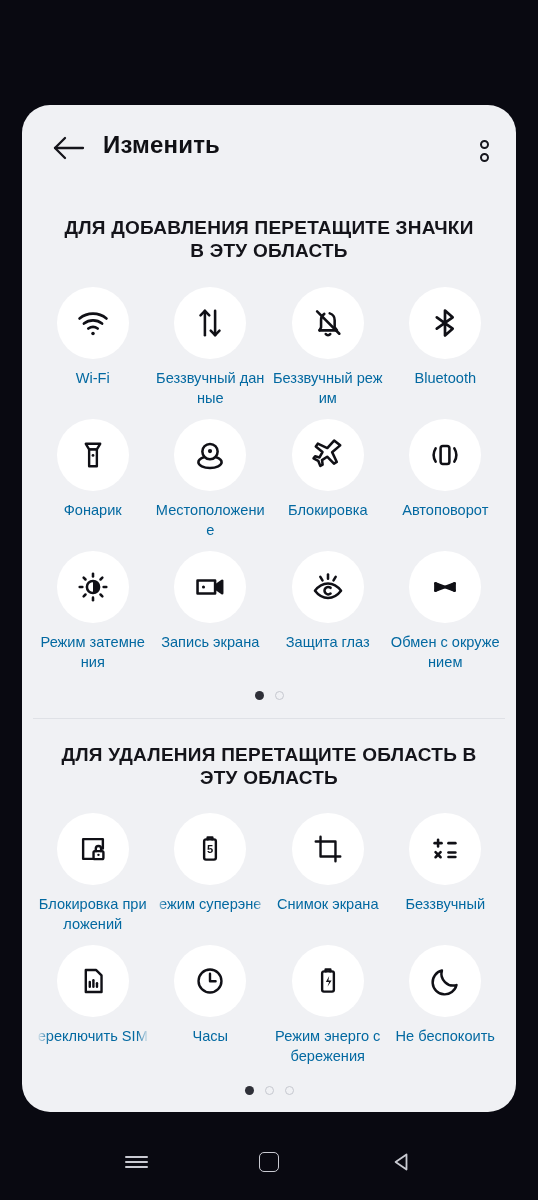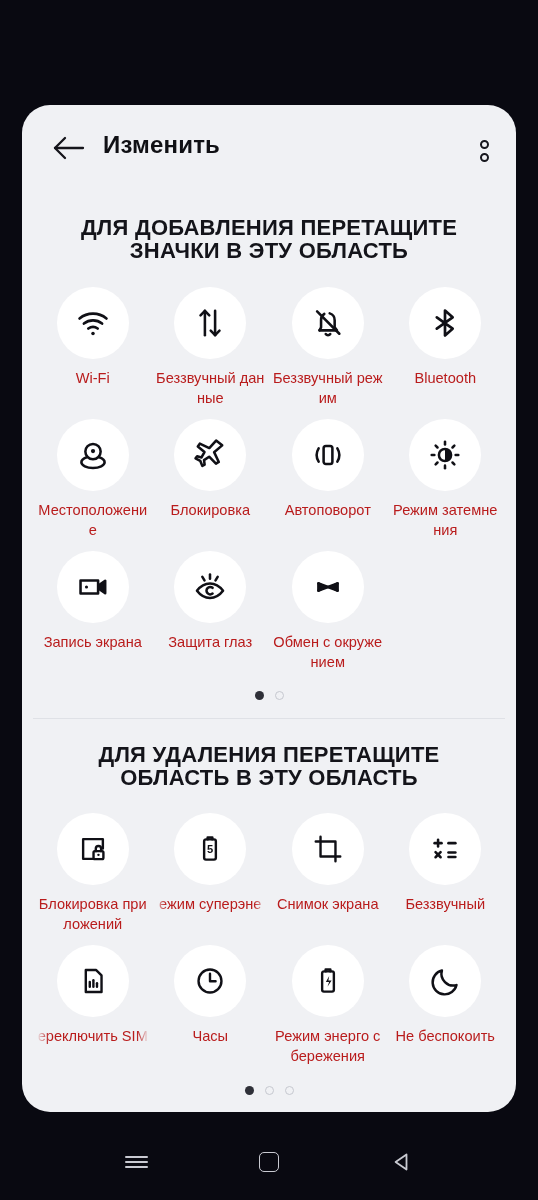--- a/index.html
+++ b/index.html
@@ -64,21 +64,21 @@
     width: 9px;
     height: 9px;
     border: 2.4px solid #18181f;
     border-radius: 50%;
   }
   #overflow-menu .ring.d1 { top: 13px; }
   #overflow-menu .ring.d2 { top: 26px; }
 
   
   .section-title {
-    font-size: 22px;
+    font-size: 19px;
     font-weight: bold;
     color: #14141a;
     text-align: center;
     letter-spacing: .25px;
     line-height: 23px;
     padding: 0 34px;
   }
   #add-section-title { margin-top: 26px; }
   #remove-section-title { margin-top: 24px; }
 
@@ -110,21 +110,21 @@
     border-radius: 50%;
     background: #ffffff;
     display: flex;
     align-items: center;
     justify-content: center;
   }
   .tile-label {
     margin-top: 9px;
     font-size: 14.6px;
     line-height: 20px;
-    color: #b91c1c;
+    color: #0369a1;
     text-align: center;
     width: 112px;
     word-break: break-all;
   }
   .tile-label.clipped {
     white-space: nowrap;
     overflow: hidden;
     word-break: normal;
     -webkit-mask-image: linear-gradient(to right, transparent 0, #000 12px, #000 calc(100% - 12px), transparent 100%);
             mask-image: linear-gradient(to right, transparent 0, #000 12px, #000 calc(100% - 12px), transparent 100%);
@@ -245,20 +245,30 @@
 
     <div class="tile">
       <div class="tile-circle">
         <svg class="gi" width="34" height="34" viewBox="0 0 24 24" fill="none" stroke="#101016" stroke-width="1.9" stroke-linecap="round" stroke-linejoin="round">
           <polyline points="6.2,8 17.4,16 12,20.8 12,3.2 17.4,8 6.2,16"></polyline>
         </svg>
       </div>
       <div class="tile-label">Bluetooth</div>
     </div>
 
+    <div class="tile">
+      <div class="tile-circle">
+        <svg class="gi" width="32" height="32" viewBox="0 0 24 24" fill="none" stroke="#101016" stroke-width="1.8" stroke-linecap="round" stroke-linejoin="round">
+          <path d="M6.6 3.6h10.8l-2.5 4.2H9.1z"></path>
+          <path d="M9.1 7.8h5.8v12.6H9.1z"></path>
+          <circle cx="12" cy="12.3" r="1.05" fill="#101016" stroke="none"></circle>
+        </svg>
+      </div>
+      <div class="tile-label">Фонарик</div>
+    </div>
 
     <div class="tile">
       <div class="tile-circle">
         <svg class="gi" width="34" height="34" viewBox="0 0 24 24" fill="none" stroke="#101016" stroke-width="1.8" stroke-linecap="round" stroke-linejoin="round">
           <circle cx="12" cy="9.6" r="5.4"></circle>
           <circle cx="12" cy="9.2" r="1.5" fill="#101016" stroke="none"></circle>
           <path d="M7.6 13.6C5.3 14.4 3.8 15.7 3.8 17.2c0 2.2 3.7 4 8.2 4s8.2-1.8 8.2-4c0-1.5-1.5-2.8-3.8-3.6"></path>
         </svg>
       </div>
       <div class="tile-label">Местоположение</div>

